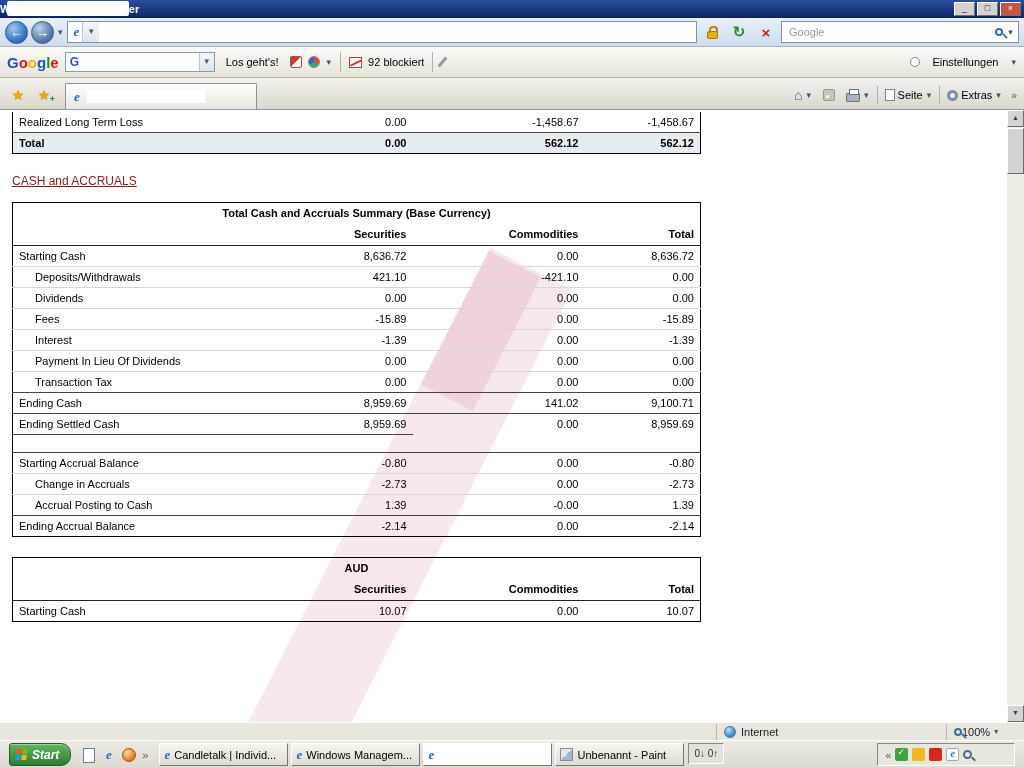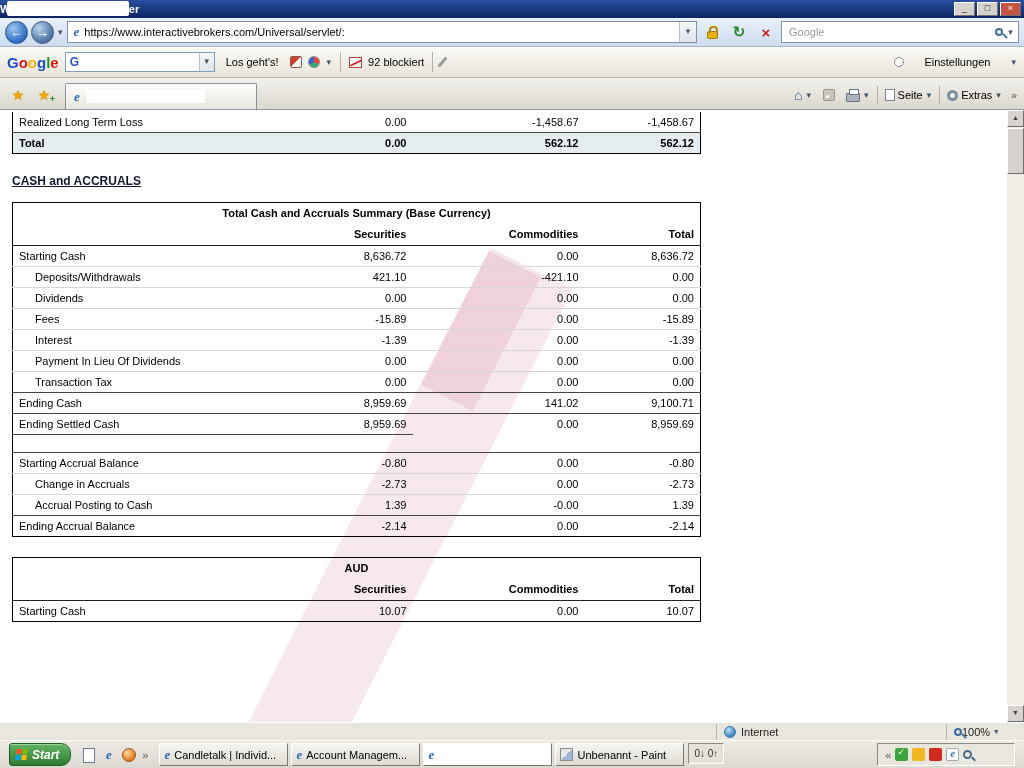--- a/index.html
+++ b/index.html
@@ -48,21 +48,21 @@
   .gG{color:#2a50c8;font-weight:bold;padding:0 4px;font-size:12px;}
   .gcombo .fill{flex:1;}
   .gdrop{width:15px;height:18px;background:linear-gradient(#f4f6f9,#dfe5ec);border-left:1px solid #b9c4d2;text-align:center;line-height:16px;color:#44526a;font-size:9px;}
   .gbtn{padding:2px 5px;white-space:nowrap;}
   .gsep{width:1px;height:20px;background:#b4b0a4;margin:0 2px;}
   .bookmark-ico{width:12px;height:12px;background:linear-gradient(135deg,#d23c2a 50%,#f3f3f3 50%);border:1px solid #8a5a4a;border-radius:2px;}
   .share-ico{width:12px;height:12px;border-radius:50%;background:conic-gradient(#e43 0 33%,#3a7 33% 66%,#36c 66% 100%);border:1px solid #888;}
   .blocked-ico{width:13px;height:11px;border:1px solid #b04030;background:#fff;position:relative;}
   .blocked-ico:after{content:"";position:absolute;left:0;top:4px;width:12px;height:2px;background:#c33;transform:rotate(-25deg);}
   .pen-icon{width:3px;height:12px;background:#9a9a9a;border-radius:1px;transform:rotate(40deg);}
-  .gright{margin-left:auto;display:flex;align-items:center;gap:20px;}
+  .gright{margin-left:auto;display:flex;align-items:center;gap:12px;}
   .radio-ico{width:10px;height:10px;border-radius:50%;border:1px solid #8a8a8a;background:#fdfdfd;}
 
   
   .favbar{height:32px;background:linear-gradient(#f3f2ed,#dad7cd);display:flex;align-items:flex-end;padding:0 5px;
           border-bottom:1px solid #8f9aa6;}
   .star-btn{width:26px;height:25px;display:flex;align-items:center;justify-content:center;margin-bottom:2px;}
   .star-glyph{color:#f0a800;font-size:14px;text-shadow:0 0 1px #a87400;}
   .star-add{position:relative;}
   .star-add .plus{position:absolute;right:2px;bottom:3px;color:#2a8a2a;font-weight:bold;font-size:9px;}
   .tab{width:192px;height:26px;background:linear-gradient(#fefefd,#e8e6df);border:1px solid #8a9199;border-bottom:none;
@@ -99,21 +99,21 @@
   .ib tbody tr{border-top:1px solid #d6d6d6;}
   .ib tbody tr:first-child{border-top:none;}
   .ib tbody tr.rule{border-top:1px solid #444;}
   .ib tbody tr.bold td{font-weight:bold;}
   .ib tbody tr.shaded{background:#e6edf0;}
   .ib tbody tr.spacer{border-top:none;}
   .ib tbody tr.spacer td{height:18px;}
   .ib td.ind{padding-left:22px;}
   .ib td.cell-ul{border-bottom:1px solid #444;}
   .colhead th{text-align:right;border-bottom:1px solid #222;padding:5px 6px;font-weight:bold;}
-  .section-link{display:inline-block;margin:20px 0 14px 0;font-weight:bold;font-size:12px;color:#0f172a;text-decoration:underline;}
+  .section-link{display:inline-block;margin:20px 0 14px 0;font-weight:normal;font-size:12px;color:#7f1d1d;text-decoration:underline;}
   .mt{margin-top:20px;padding-left:13px;}
 
   
   .statusbar{height:18px;background:#e9e6de;border-top:1px solid #fff;display:flex;align-items:center;font-size:11px;color:#222;}
   .sb-pane{height:16px;display:flex;align-items:center;padding:0 7px;border-left:1px solid #b8b5ad;}
   .sb-main{flex:1;border-left:none;}
   .globe-ico{width:12px;height:12px;border-radius:50%;border:1px solid #3a7ab0;margin-right:5px;
              background:radial-gradient(circle at 35% 30%,#bfe3f5,#4a90c8 60%,#2a6aa0);}
   .zoom-drop{font-size:8px;color:#44526a;margin-left:4px;}
 
@@ -169,21 +169,20 @@
       <div class="win-btn close">×</div>
     </div>
   </div>
 
   <div class="addr-row">
     <div class="nav-circle">←</div>
     <div class="nav-circle fwd">→</div>
     <span class="mini-drop">▾</span>
     <div class="addr-field">
       <span class="e-ico">e</span>
-      <input value="https://www.interactivebrokers.com/Universal/servlet/:" style="">
       <div class="addr-drop">▾</div>
     </div>
     <div class="chrome-btn">
       <span class="padlock"></span>
     </div>
     <div class="chrome-btn">
       <span class="refresh-glyph">↻</span>
     </div>
     <div class="chrome-btn">
       <span class="stop-glyph">×</span>
@@ -464,21 +463,21 @@
         </span>
       <span class="ov-chev">»</span>
     </div>
     <div class="tasks">
         <div class="task-btn">
           <span class="tico ie">e</span>
           <span class="tlabel">Candletalk | Individ...</span>
         </div>
         <div class="task-btn">
           <span class="tico ie">e</span>
-          <span class="tlabel">Account Managem...</span>
+          <span class="tlabel">Windows Managem...</span>
         </div>
         <div class="task-btn redacted">
           <span class="tico ie">e</span>
           <span class="redact-blob"></span>
         </div>
         <div class="task-btn">
           <span class="tico paint"></span>
           <span class="tlabel">Unbenannt - Paint</span>
         </div>
       </div>

